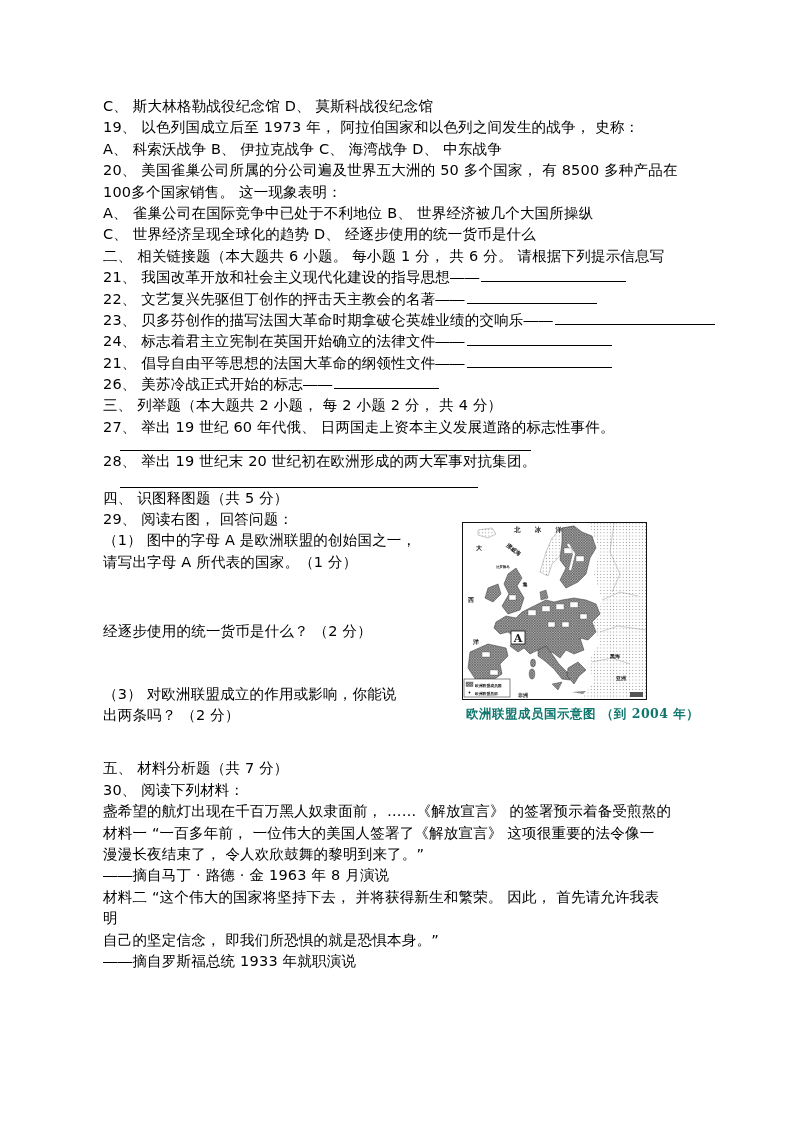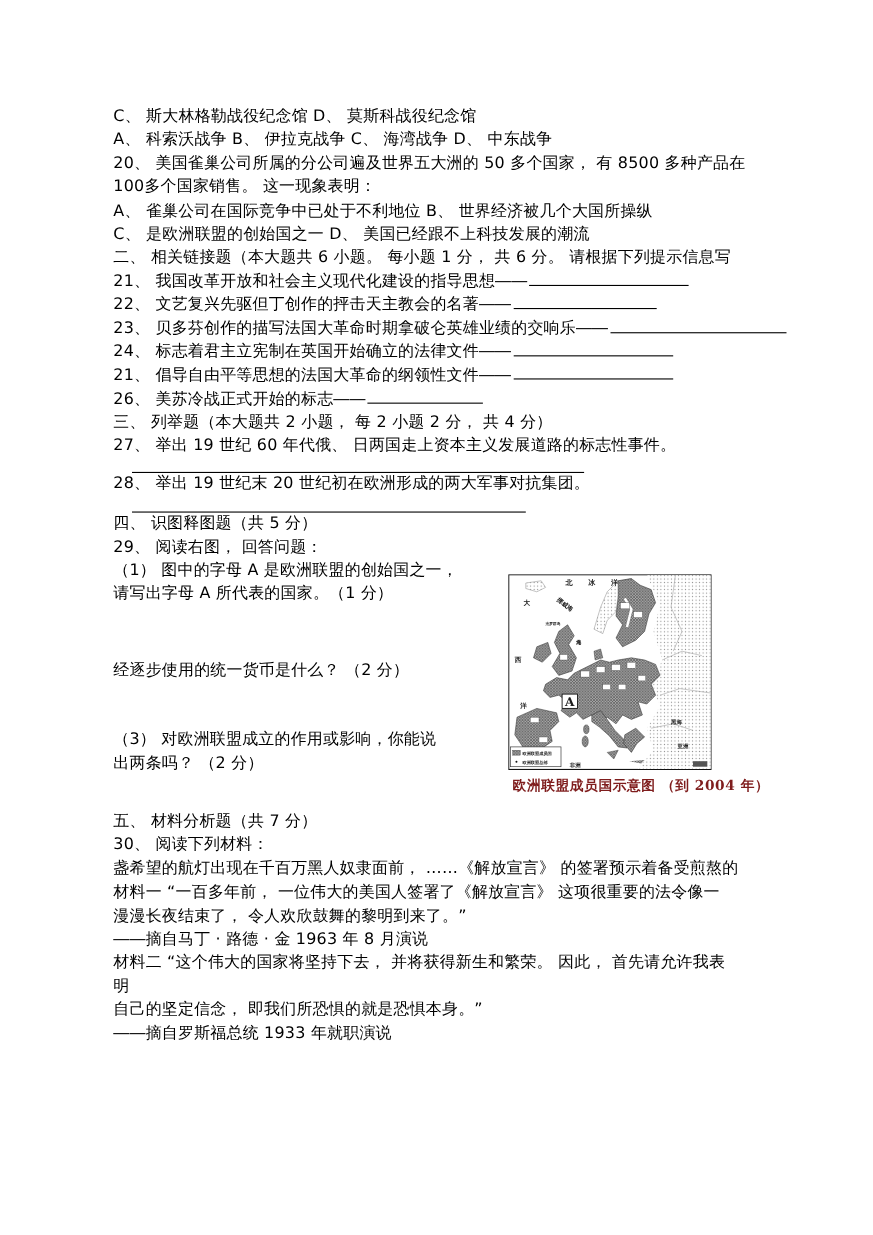--- a/index.html
+++ b/index.html
@@ -19,37 +19,38 @@
   .blank{
     height:12px;border-bottom:1.4px solid #000;width:411px;margin-left:17px;
   }
   .blank.b2{height:14px;width:358px;}
   .sp{width:100%;}
   .map-fig{position:absolute;left:462px;top:522px;width:185px;height:178px;margin:0;}
   .map-svg{display:block;width:185px;height:178px;}
   .map-caption{
     position:absolute;left:466px;top:706px;width:230px;
     font-family:"DejaVu Serif",serif;font-weight:bold;font-size:12.5px;
-    letter-spacing:0.5px;color:#7f1d1d;white-space:nowrap;
+    letter-spacing:0.5px;color:#0f766e;white-space:nowrap;
   }
   .map-txt{font-family:"DejaVu Serif",serif;fill:#1a1a1a;font-weight:bold;}
   .vert{writing-mode:vertical-rl;}
 </style>
 </head>
 <body>
 
 <div class="page">
 
   <div class="col">
     <div class="ln">C、 斯大林格勒战役纪念馆 D、 莫斯科战役纪念馆</div>
+    <div class="ln">19、 以色列国成立后至 1973 年， 阿拉伯国家和以色列之间发生的战争， 史称：</div>
     <div class="ln">A、 科索沃战争 B、 伊拉克战争 C、 海湾战争 D、 中东战争</div>
     <div class="ln">20、 美国雀巢公司所属的分公司遍及世界五大洲的 50 多个国家， 有 8500 多种产品在</div>
     <div class="ln">100多个国家销售。 这一现象表明：</div>
     <div class="ln">A、 雀巢公司在国际竞争中已处于不利地位 B、 世界经济被几个大国所操纵</div>
-    <div class="ln">C、 是欧洲联盟的创始国之一 D、 美国已经跟不上科技发展的潮流</div>
+    <div class="ln">C、 世界经济呈现全球化的趋势 D、 经逐步使用的统一货币是什么</div>
 
     <div class="ln">二、 相关链接题（本大题共 6 小题。 每小题 1 分， 共 6 分。 请根据下列提示信息写</div>
 
     <div class="ln"><span>21、 我国改革开放和社会主义现代化建设的指导思想――</span><span class="fill" style="width:145px"></span></div>
     <div class="ln"><span>22、 文艺复兴先驱但丁创作的抨击天主教会的名著――</span><span class="fill" style="width:130px"></span></div>
     <div class="ln"><span>23、 贝多芬创作的描写法国大革命时期拿破仑英雄业绩的交响乐――</span><span class="fill" style="width:160px"></span></div>
     <div class="ln"><span>24、 标志着君主立宪制在英国开始确立的法律文件――</span><span class="fill" style="width:145px"></span></div>
     <div class="ln"><span>21、 倡导自由平等思想的法国大革命的纲领性文件――</span><span class="fill" style="width:145px"></span></div>
     <div class="ln"><span>26、 美苏冷战正式开始的标志――</span><span class="fill" style="width:105px"></span></div>
 

